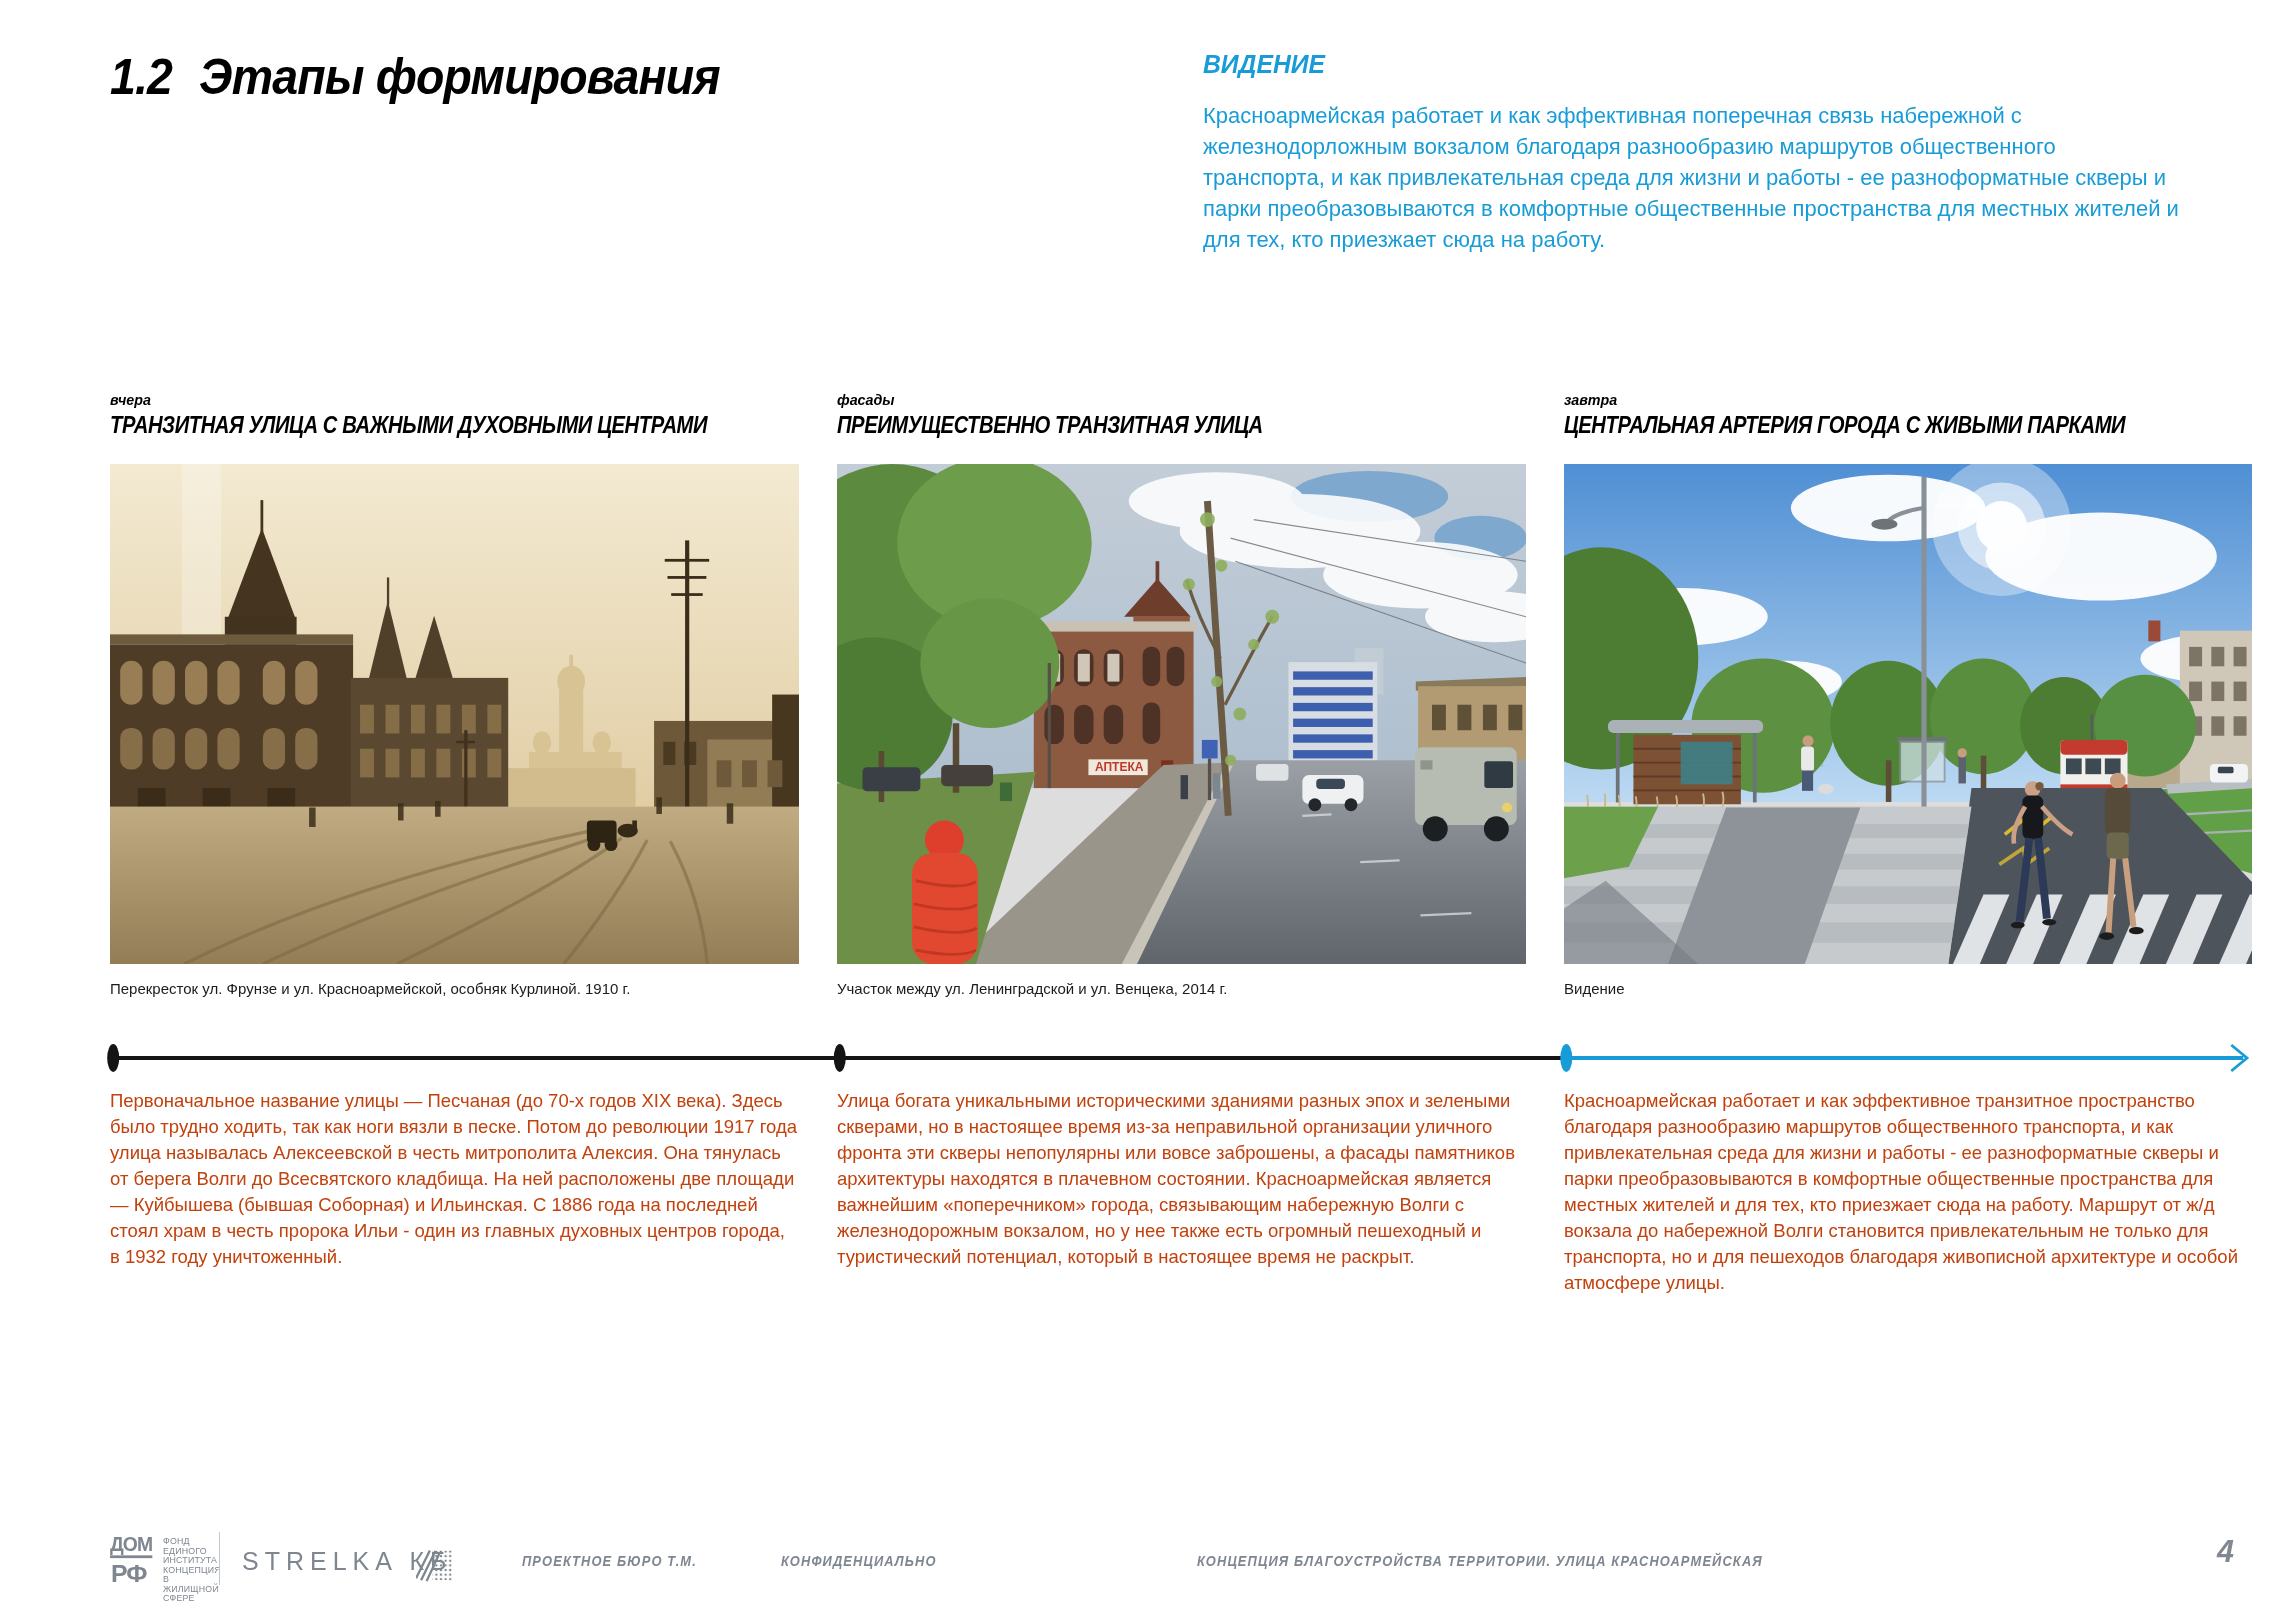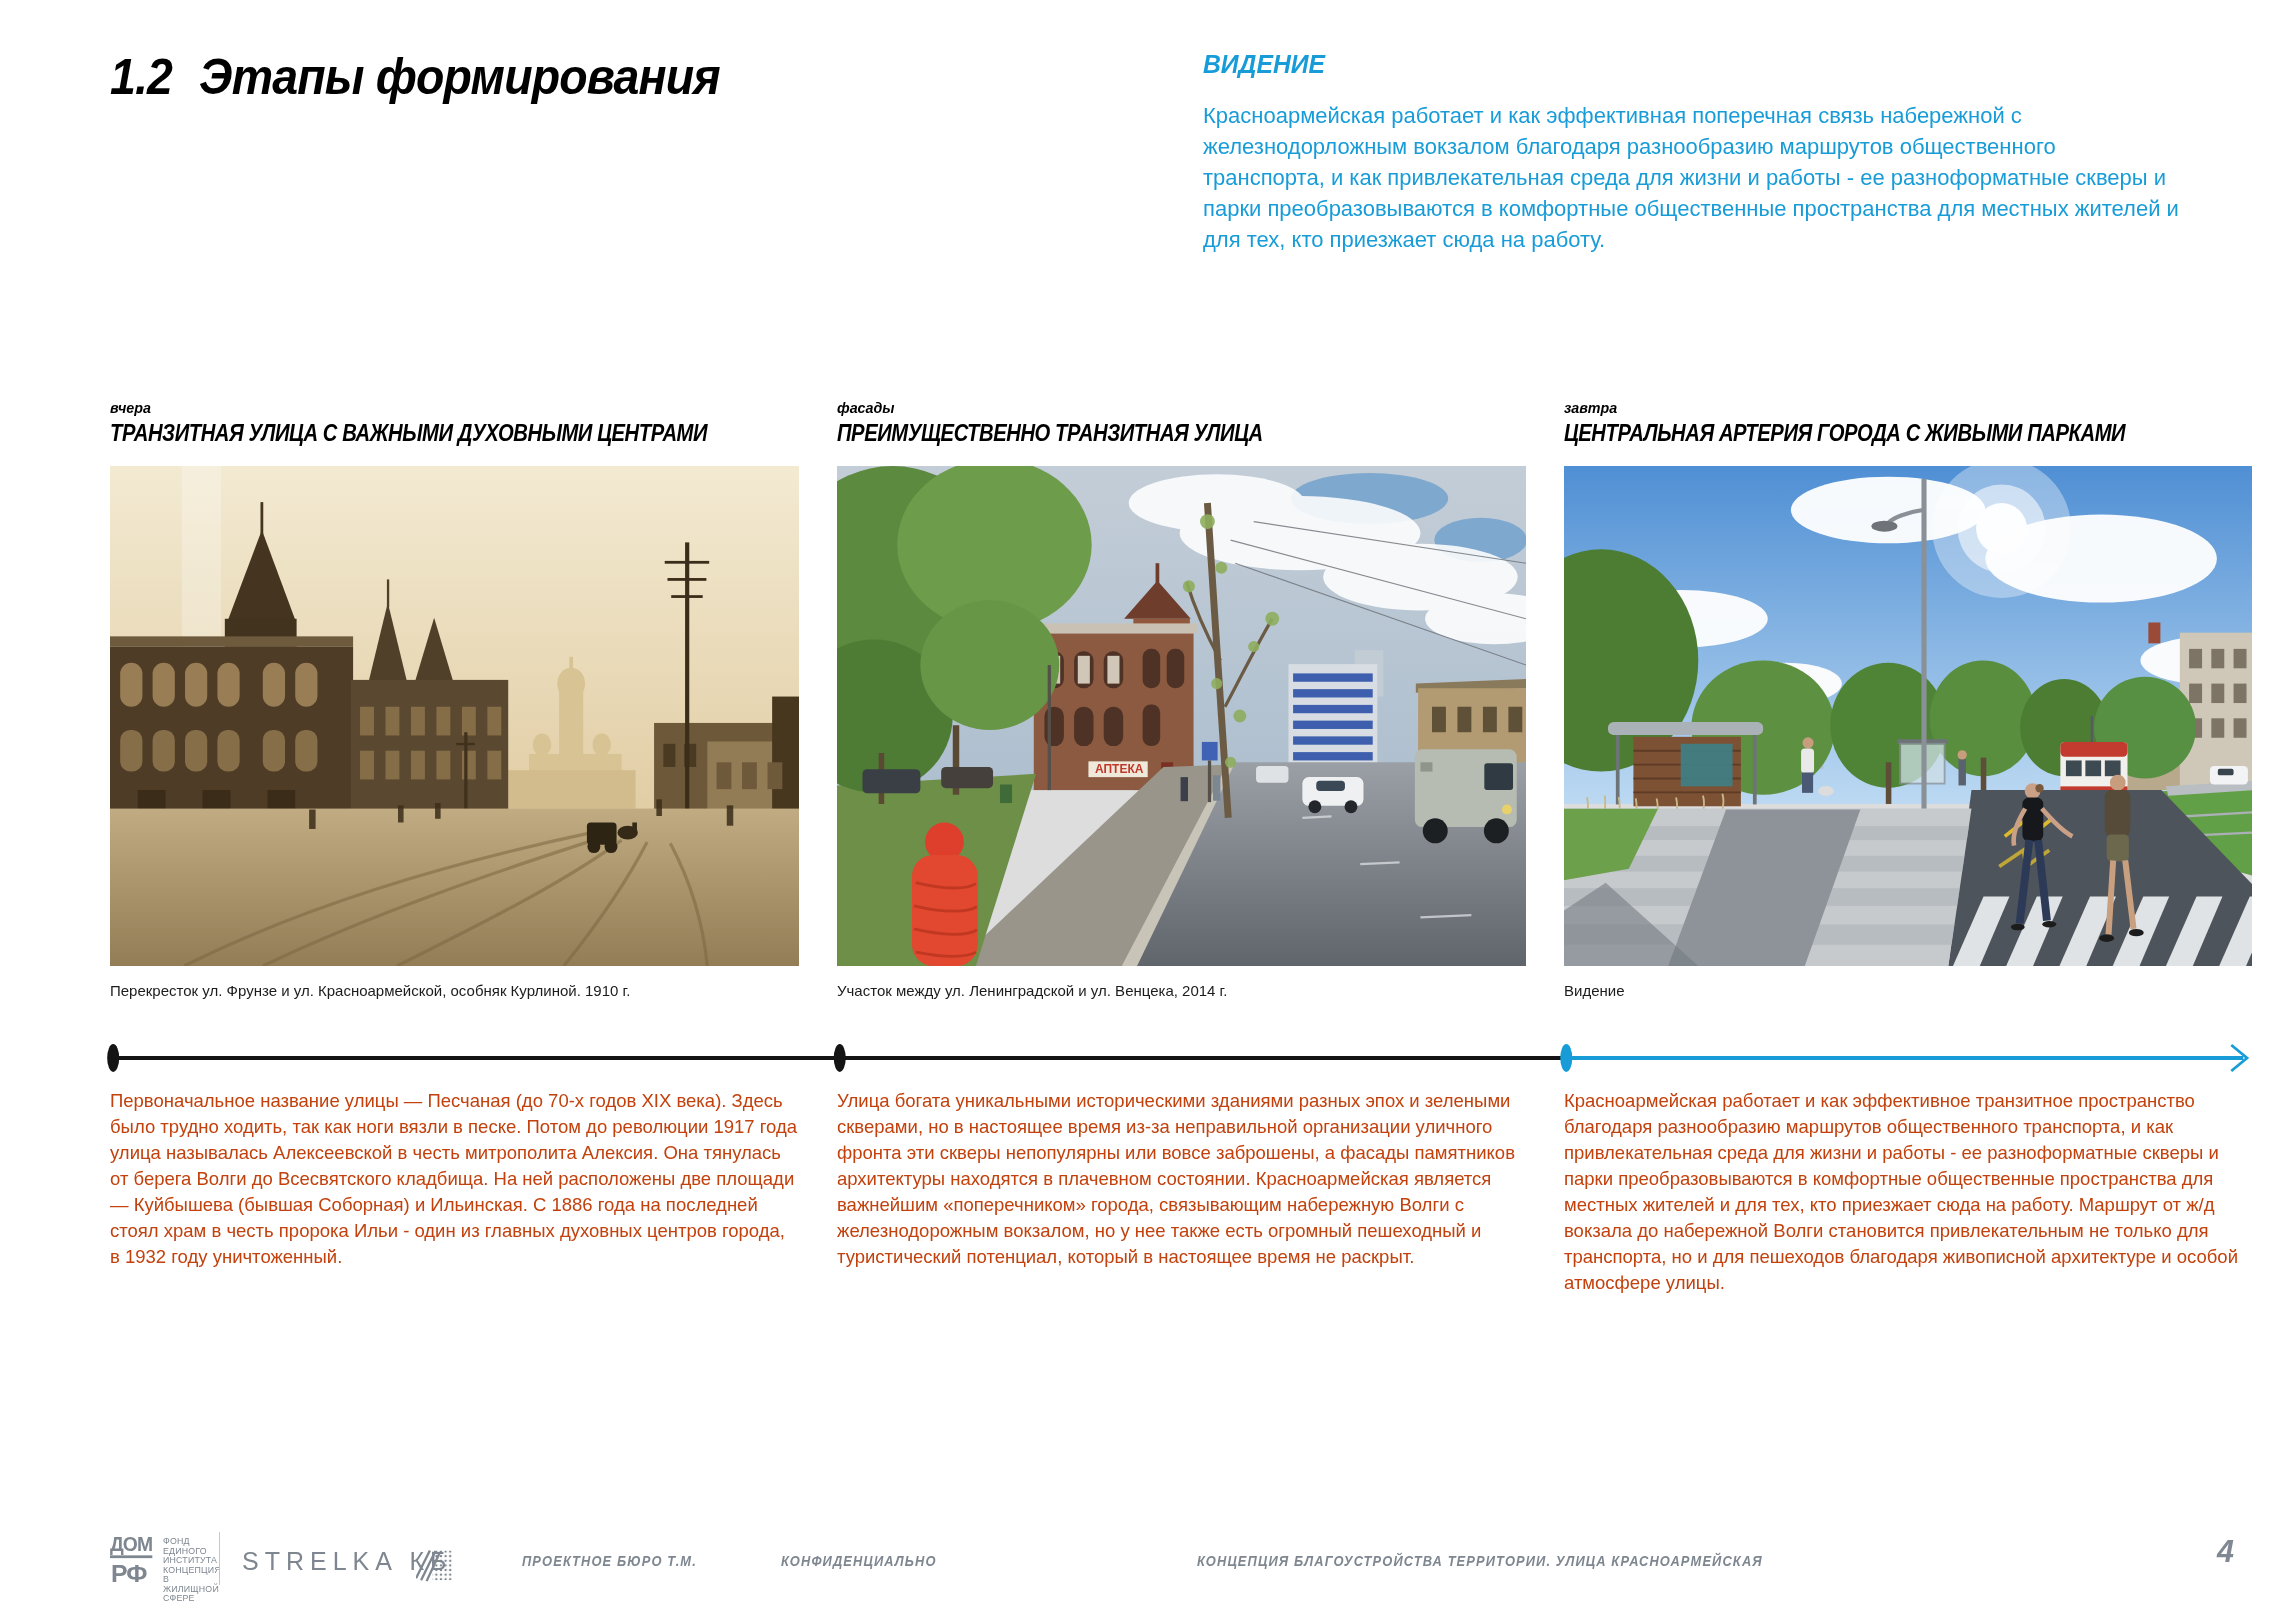--- a/index.html
+++ b/index.html
@@ -17,26 +17,26 @@
   .vision{position:absolute;left:1203px;top:49px;width:976px;}
   .vision-heading{
     font-size:26px;font-weight:bold;font-style:italic;color:#189cd8;
     letter-spacing:0;margin:0 0 12px 0;transform:scaleX(.95);transform-origin:left top;
   }
   .vision-body{font-size:22px;line-height:31px;color:#189cd8;font-weight:400;margin-top:20px;}
   
   .band{position:absolute;left:110px;display:grid;grid-template-columns:repeat(3,689px);column-gap:38px;}
   .band.headers{top:392px;}
   .band.texts{top:1088px;}
-  .col-tag{font-size:14.3px;font-weight:bold;font-style:italic;color:#000;margin-top:8px;}
+  .col-tag{font-size:14.3px;font-weight:bold;font-style:italic;color:#000;}
   .col-title{
     font-size:23px;font-weight:bold;font-style:italic;color:#000;margin-top:3.7px;
     white-space:nowrap;transform:scaleX(.88);transform-origin:left top;letter-spacing:-0.5px;
   }
-  .photo{width:689px;height:500px;margin-top:19px;overflow:hidden;background:#ddd;}
+  .photo{width:689px;height:500px;margin-top:25px;overflow:hidden;background:#ddd;}
   .photo svg{display:block;width:100%;height:100%;}
   .caption{font-size:15px;color:#1c1c1c;margin-top:16.7px;}
   .para{font-size:18.5px;line-height:26px;color:#c2410c;}
   
   .timeline{position:absolute;left:97px;top:1030px;width:2175px;height:56px;}
   
   .dom-logo{position:absolute;left:110px;top:1534px;width:46px;height:51px;}
   .dom-sub{
     position:absolute;left:163px;top:1537px;width:62px;
     font-size:8.8px;line-height:9.5px;color:#7e8690;letter-spacing:0.2px;

